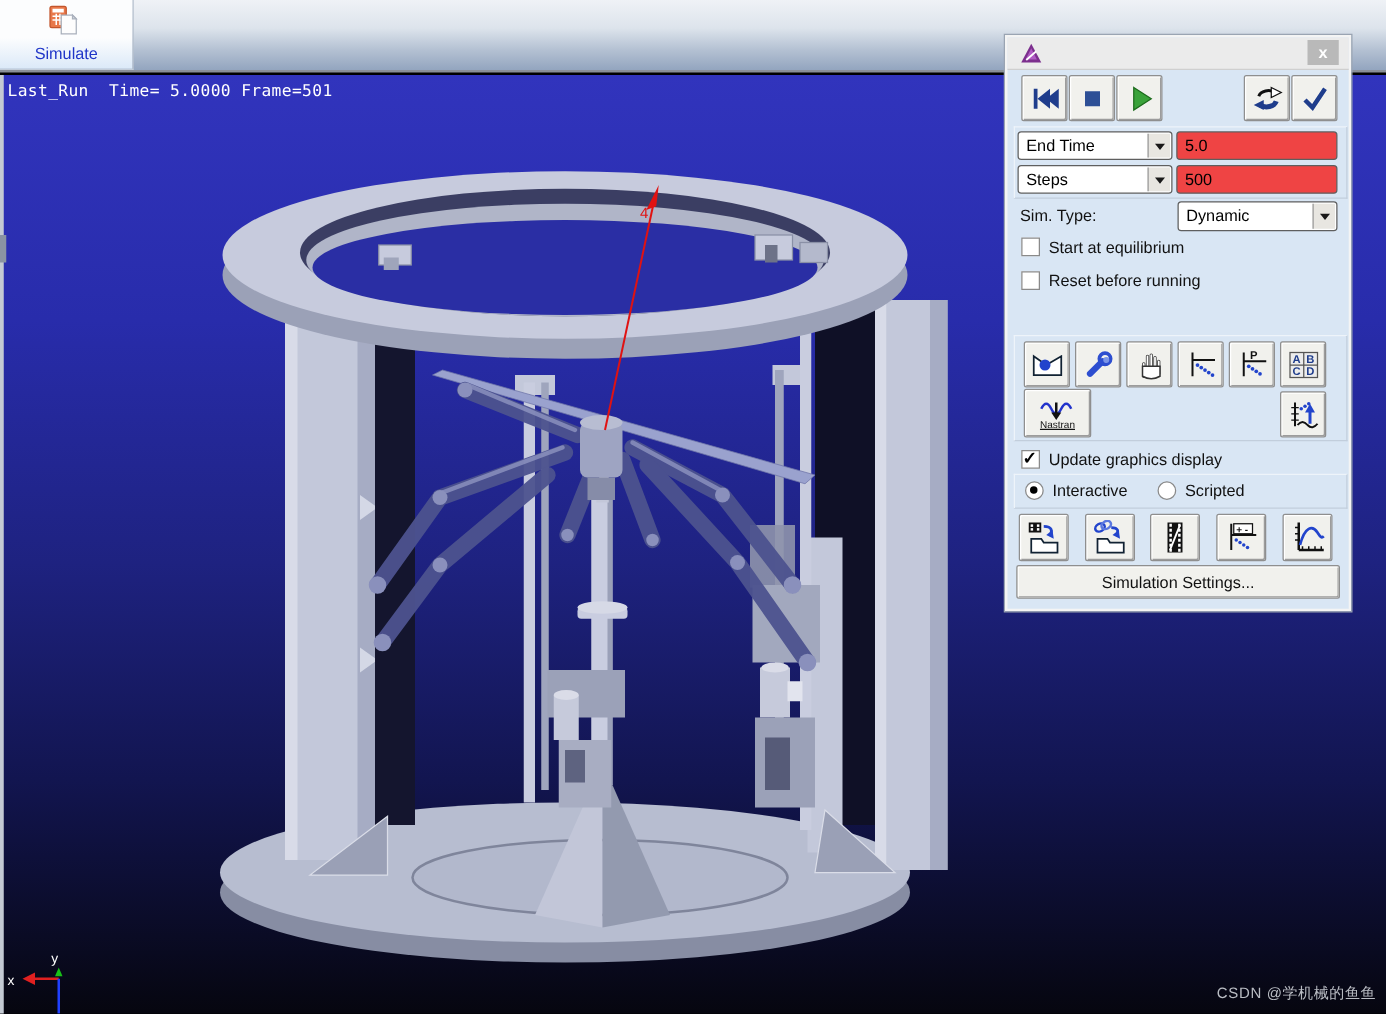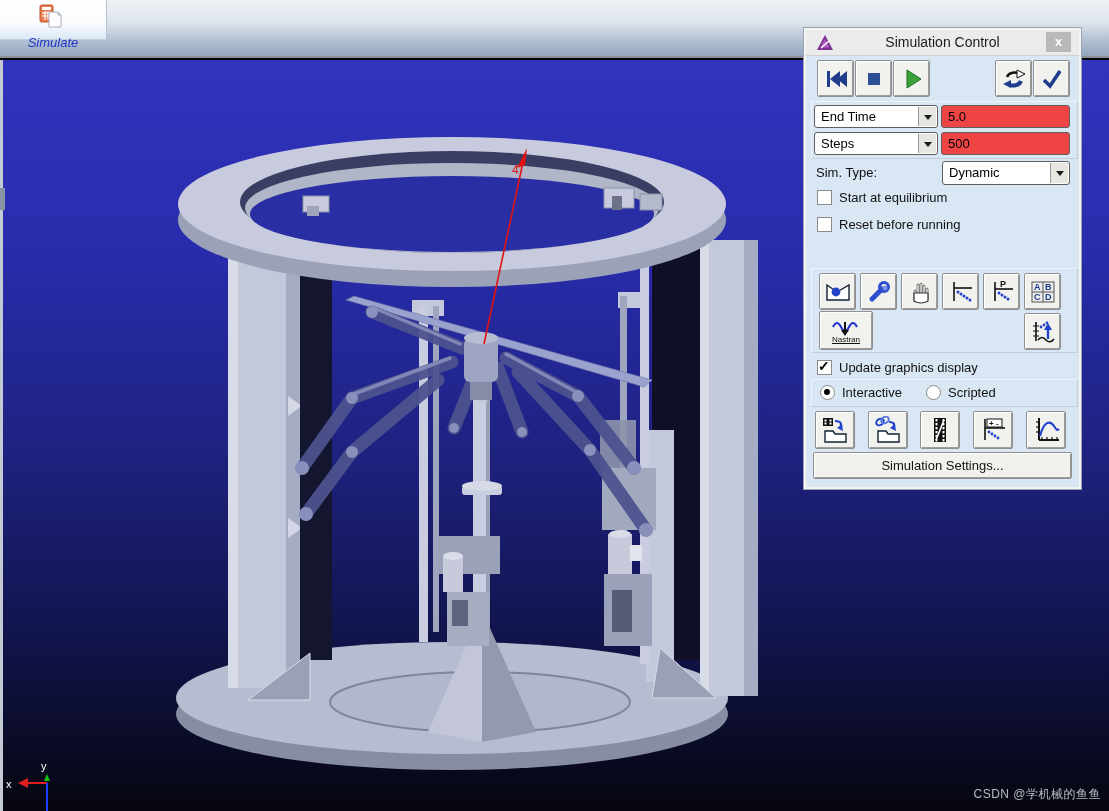--- a/index.html
+++ b/index.html
@@ -8,24 +8,24 @@
     font-family:"Liberation Sans",sans-serif;background:#000;
     -webkit-font-smoothing:antialiased;
   }
   
   .ribbon{
     position:absolute;left:0;top:0;width:1109px;height:58px;
     background:linear-gradient(#eff2f6,#dde4ec 40%,#b3c0d2 72%,var(--ribbon-bottom,#93a5bf));
     border-bottom:2px solid #8a9098;box-sizing:border-box;
   }
   .sim-tab{
-    position:absolute;left:0;top:0;width:107px;height:40px;
+    position:absolute;left:0;top:0;width:107px;height:56px;
     background:linear-gradient(#fcfdfe 55%,#dbe9f8);
     border-right:1px solid #b6c0ce;border-bottom:1px solid #c3cdd9;
-    box-sizing:border-box;cursor:pointer;font-style:italic;
+    box-sizing:border-box;cursor:pointer;
   }
   .sim-tab .ticon{position:absolute;left:37px;top:3px;}
   .sim-tab .tlabel{
     position:absolute;left:0;right:0;top:35px;text-align:center;
     font-size:13px;color:var(--tab-text,#1f35c8);
   }
   
   .viewport{
     position:absolute;left:0;top:60px;width:1109px;height:751px;
     background:linear-gradient(var(--viewport-top,#3134bd) 0%,#282cab 26%,#1e2280 52%,#121550 75%,var(--viewport-bottom,#06060f) 100%);
@@ -113,20 +113,21 @@
         <path d="M21,9 L21,12 L24,12 Z" fill="#d8dce2" stroke="#a9b0bc"></path>
       </svg>
     </span>
     <span class="tlabel">Simulate</span>
   </div>
 </div>
 
 <div class="viewport">
   <div class="left-strip"></div>
   <div class="left-nub"></div>
+  <div class="vstatus">Last_Run  Time= 5.0000 Frame=501</div>
 
   <svg class="model-svg" width="1109" height="751" viewBox="0 60 1109 751">
 
     <ellipse cx="452" cy="714" rx="276" ry="56" fill="#878da3"></ellipse>
     <ellipse cx="452" cy="698" rx="276" ry="56" fill="#b7bdd0"></ellipse>
 
     <rect x="228" y="240" width="74" height="448" fill="#c3c8da"></rect>
     <rect x="228" y="240" width="10" height="448" fill="#d8dbe8"></rect>
     <rect x="286" y="240" width="16" height="448" fill="#a6acc4"></rect>
     <path d="M288,396 l14,10 -14,10 Z" fill="#d4d8e6"></path>
@@ -240,21 +241,20 @@
 
 <div class="dialog">
   <div class="titlebar">
     <span class="logo">
       <svg width="22" height="22" viewBox="0 0 22 22">
         <polygon points="3,18 11,3 19,18" fill="#7c2f8e"></polygon>
         <polygon points="6.5,15.5 11,6.5 15.5,15.5" fill="#b15cc4"></polygon>
         <line x1="7" y1="16" x2="15" y2="9" stroke="#fff" stroke-width="1.4"></line>
       </svg>
     </span>
-    <span class="tb-title">Simulation Control</span>
     <div class="close-btn">x</div>
   </div>
 
   <div class="ibtn" style="left:11px;top:30px;">
     <svg width="26" height="26" viewBox="0 0 26 26">
       <rect x="4" y="5" width="3" height="16" fill="var(--control-navy,#1f3d8c)"></rect>
       <polygon points="17,5 7,13 17,21" fill="var(--control-navy,#1f3d8c)"></polygon>
       <polygon points="24,5 14,13 24,21" fill="var(--control-navy,#1f3d8c)"></polygon>
     </svg>
   </div>

